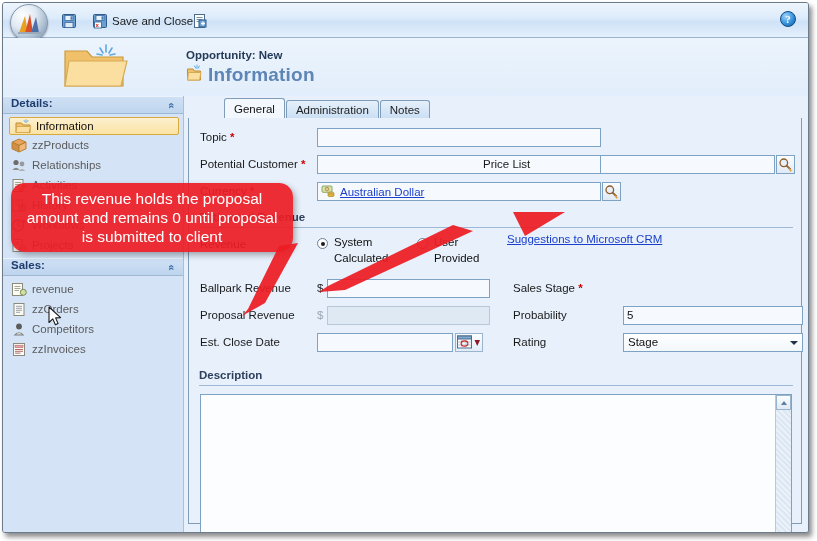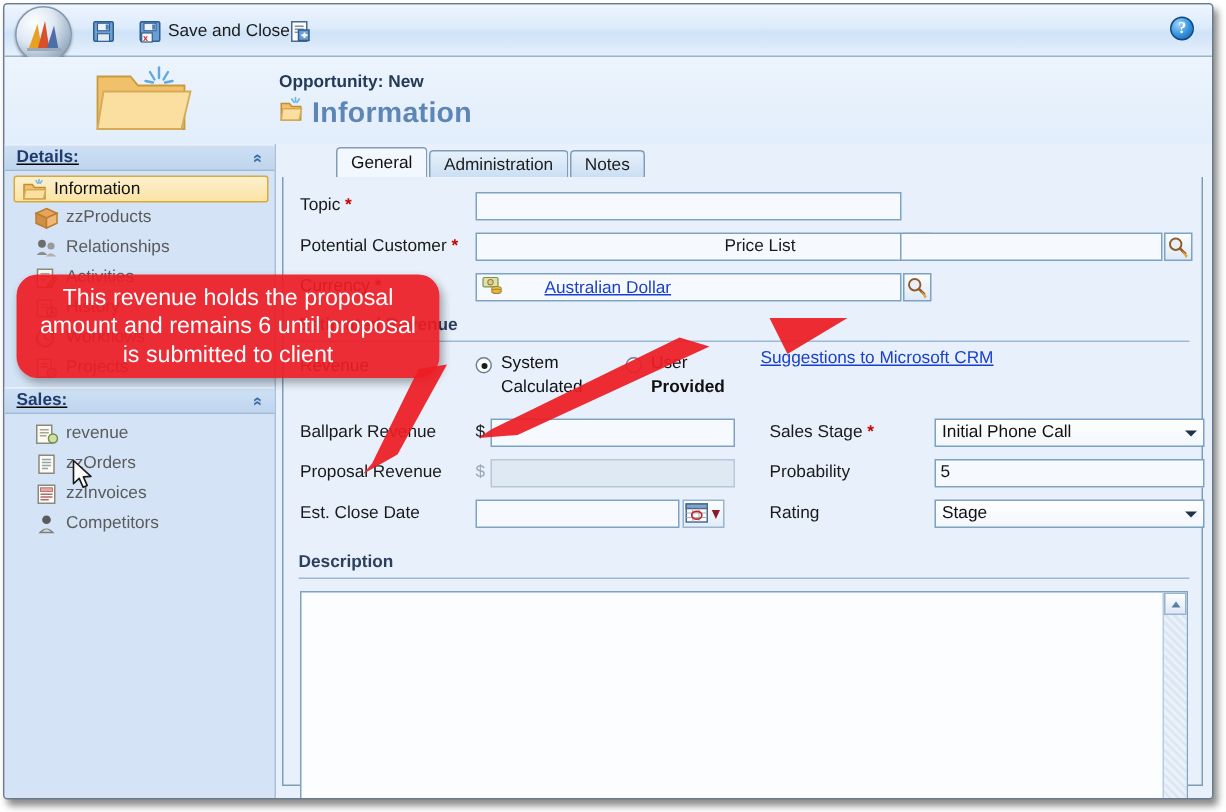--- a/index.html
+++ b/index.html
@@ -89,36 +89,36 @@
     width: 181px; bottom: 0;
     background: #d4e4f6;
     border-right: 1px solid #a8c0da;
   }
   .nav-group {
     position: relative;
     height: 18px;
     background: linear-gradient(to bottom,#cfe0f4 0%,#bed5ee 100%);
     border-top: 1px solid #eaf2fb;
     border-bottom: 1px solid #9fb9d5;
-    display: flex; align-items: center; text-decoration: underline;
+    display: flex; align-items: flex-start;
   }
   .nav-group-label {
     font-size: 11.5px; font-weight: bold; color: #1e3c6e;
     margin-left: 8px;
   }
   .chev {
     position: absolute; right: 9px; top: 3px;
     font-size: 11px; color: #3b6ea5; font-weight: bold;
     line-height: 11px;
   }
   .nav-item {
     position: relative;
     height: 20px;
     display: flex; align-items: center;
-    padding-left: 20px;
+    padding-left: 8px;
     font-size: 11.5px; color: #5b5b5b;
     cursor: default;
   }
   .nav-item.selected {
     margin: 0 4px 0 6px;
     height: 18px;
     background: linear-gradient(to bottom,#fdf0cf 0%,#fbe3a4 100%);
     border: 1px solid #d8a93c;
     border-radius: 2px;
     color: #111;
@@ -186,21 +186,20 @@
     line-height: 17px; padding-left: 3px;
   }
   .lookup-btn {
     position: absolute; width: 19px; height: 19px;
     border: 1px solid #7da2c4;
     background: linear-gradient(to bottom,#fbfdff 0%,#dfeaf6 100%);
   }
   .currency-link {
     color: #1a3fcc; text-decoration: underline;
     font-size: 11.5px;
-    margin-left: 23px;
   }
   .section-hdr {
     position: absolute;
     font-size: 11.5px; font-weight: bold; color: #2d3f5c;
   }
   .section-rule {
     position: absolute; height: 1px; background: #9db9d6;
   }
   .radio-row { position: absolute; }
   .radio {
@@ -485,39 +484,39 @@
             <line x1="5" y1="8.3" x2="11" y2="8.3" stroke="#9aa2a8"></line>
               <line x1="5" y1="10.3" x2="9" y2="10.3" stroke="#9aa2a8"></line>
           </svg>
         </span>
         <span>zzOrders</span>
       </div>
 
       <div class="nav-item">
         <span class="nav-ico">
           <svg width="16" height="15" viewBox="0 0 16 15">
+            <circle cx="8" cy="4.5" r="2.9" fill="#5b5b5b"></circle>
+            <path d="M2.6 13.5 Q8 7.2 13.4 13.5 Z" fill="#7d7d7d"></path>
+            <path d="M5 12.5 Q8 9 11 12.5 Z" fill="#d8d8d8"></path>
+          </svg>
+        </span>
+        <span>Competitors</span>
+      </div>
+
+      <div class="nav-item">
+        <span class="nav-ico">
+          <svg width="16" height="15" viewBox="0 0 16 15">
             <rect x="2.5" y="1.5" width="11" height="12" fill="#fdfdf8" stroke="#8a8a7e"></rect>
             <rect x="4" y="3.2" width="8" height="2.4" fill="#e8a6a6" stroke="#b26a6a" stroke-width=".6"></rect>
             <line x1="4" y1="7.5" x2="12" y2="7.5" stroke="#b26a6a"></line>
               <line x1="4" y1="9.3" x2="12" y2="9.3" stroke="#b26a6a"></line>
               <line x1="4" y1="11.1" x2="9.5" y2="11.1" stroke="#b26a6a"></line>
           </svg>
         </span>
         <span>zzInvoices</span>
-      </div>
-
-      <div class="nav-item">
-        <span class="nav-ico">
-          <svg width="16" height="15" viewBox="0 0 16 15">
-            <circle cx="8" cy="4.5" r="2.9" fill="#5b5b5b"></circle>
-            <path d="M2.6 13.5 Q8 7.2 13.4 13.5 Z" fill="#7d7d7d"></path>
-            <path d="M5 12.5 Q8 9 11 12.5 Z" fill="#d8d8d8"></path>
-          </svg>
-        </span>
-        <span>Competitors</span>
       </div>
     </div>
 
     <div class="main">
 
       <div class="tabs">
         <div class="tab active">General</div>
         <div class="tab">Administration</div>
         <div class="tab">Notes</div>
       </div>
@@ -590,21 +589,21 @@
         <div class="fld-label" style="left:11px; top:120px;">
           <span>Revenue</span>
         </div>
         <div class="radio-row" style="left:128px; top:118px; width:230px; height:36px;">
           <div class="radio on" style="left:0; top:2px;"></div>
           <div class="radio-label" style="left:17px; top:0px;">System</div>
           <div class="radio-label" style="left:17px; top:16px;">Calculated</div>
 
           <div class="radio" style="left:100px; top:2px;"></div>
           <div class="radio-label" style="left:117px; top:0px;">User</div>
-          <div class="radio-label" style="left:117px; top:16px;font-weight:bold;">Provided</div>
+          <div class="radio-label" style="left:117px; top:16px;">Provided</div>
         </div>
 
         <div class="link-suggest" style="left:318px; top:115px;">Suggestions to Microsoft CRM</div>
 
         <div class="fld-label" style="left:11px; top:164px;">Ballpark Revenue</div>
         <div class="dollar" style="left:128px; top:164px;">$</div>
         <div class="tbox" style="left:138px; top:161px; width:163px;">
           <div class="tbox-txt"></div>
         </div>
 
@@ -629,24 +628,20 @@
                 <line x1="1.5" y1="11" x2="15.5" y2="11"></line>
             </g>
             <ellipse cx="8.5" cy="9.5" rx="3.4" ry="2.6" fill="none" stroke="#cc2222" stroke-width="1.1"></ellipse>
             <path d="M18.5 6 L24 6 L21.25 12 Z" fill="#8b1a2b"></path>
           </svg>
         </div>
 
         <div class="fld-label" style="left:324px; top:164px;">
           <span>Sales Stage</span><span class="req"> *</span>
         </div>
-        <div class="sel" style="left:434px; top:161px; width:180px;">
-          <div class="sel-txt">Initial Phone Call</div>
-          <div class="sel-arrow"></div>
-        </div>
 
         <div class="fld-label" style="left:324px; top:191px;">Probability</div>
         <div class="tbox" style="left:434px; top:188px; width:180px;">
           <div class="tbox-txt">5</div>
         </div>
 
         <div class="fld-label" style="left:324px; top:218px;">Rating</div>
         <div class="sel" style="left:434px; top:215px; width:180px;">
           <div class="sel-txt">Stage</div>
           <div class="sel-arrow"></div>
@@ -668,21 +663,21 @@
     </div>
 
     <svg class="arrow-svg" style="left:0; top:0;" width="807" height="531">
 
       <polygon points="470,228 450,222 325,283 316,289 342,287" fill="#ed1c24" opacity="0.93"></polygon>
 
       <polygon points="295,240 276,243 245,306 239,313 262,300" fill="#ed1c24" opacity="0.93"></polygon>
     </svg>
 
     <div class="callout" style="left:8px; top:180px; width:282px;">
-      <span>This revenue holds the proposal amount and remains 6 until proposal is submitted to client</span>
+      <span>This revenue holds the proposal amount and remains 0 until proposal is submitted to client</span>
     </div>
 
     <svg class="arrow-svg" style="left:510px; top:209px;" width="70" height="26">
       <polygon points="0,0 52,0 12,24" fill="#ed1c24" opacity="0.93"></polygon>
     </svg>
 
     <svg class="cursor" style="left:45px; top:303px;" width="16" height="22" viewBox="0 0 16 22">
       <path d="M1 1 L1 16.5 L4.8 12.9 L7.4 18.8 L10.1 17.6 L7.6 11.9 L12.6 11.6 Z" fill="#ffffff" stroke="#1a1a1a" stroke-width="1.1" stroke-linejoin="round"></path>
     </svg>
 

